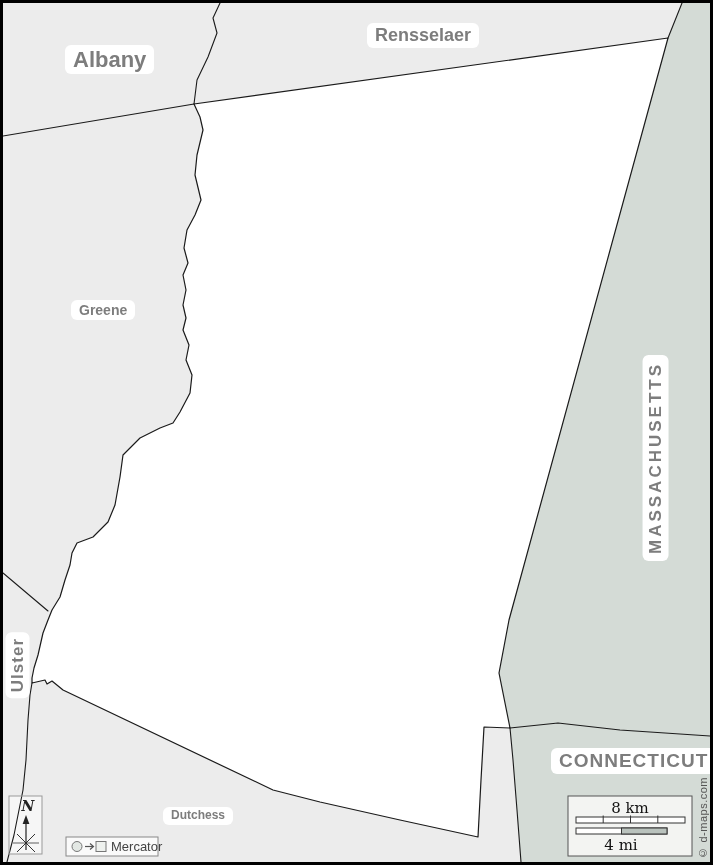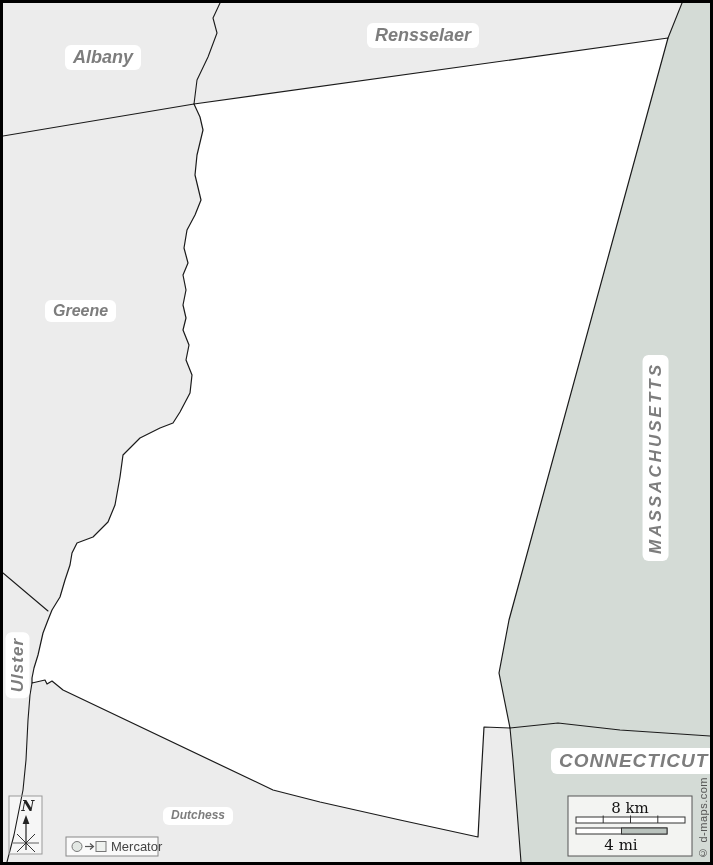--- a/index.html
+++ b/index.html
@@ -15,25 +15,24 @@
   .map-root svg{position:absolute;left:0;top:0;}
   .place-label{
     position:absolute;
     background:#ffffff;
     color:#7d7d7d;
     font-weight:bold;
     border-radius:6px;
     padding:2px 8px;
     white-space:nowrap;
     line-height:1.15;
-    font-style:italic;
   }
-  .lbl-albany{left:62px;top:42px;font-size:18px;}
+  .lbl-albany{left:62px;top:42px;font-size:22px;}
   .lbl-rensselaer{left:364px;top:20px;font-size:18px;}
-  .lbl-greene{left:42px;top:297px;font-size:16px;}
+  .lbl-greene{left:68px;top:297px;font-size:14px;}
   .lbl-dutchess{left:160px;top:804px;font-size:12px;}
   .vert{
     writing-mode:vertical-rl;
     transform:rotate(180deg);
   }
   .lbl-ulster{left:3px;top:629px;font-size:17px;letter-spacing:1px;padding:6px 2px;}
   .lbl-massachusetts{left:640px;top:352px;font-size:17px;letter-spacing:3px;padding:7px 3px;}
   .lbl-connecticut{left:548px;top:745px;font-size:19px;letter-spacing:1px;}
   .attribution{
     position:absolute;

